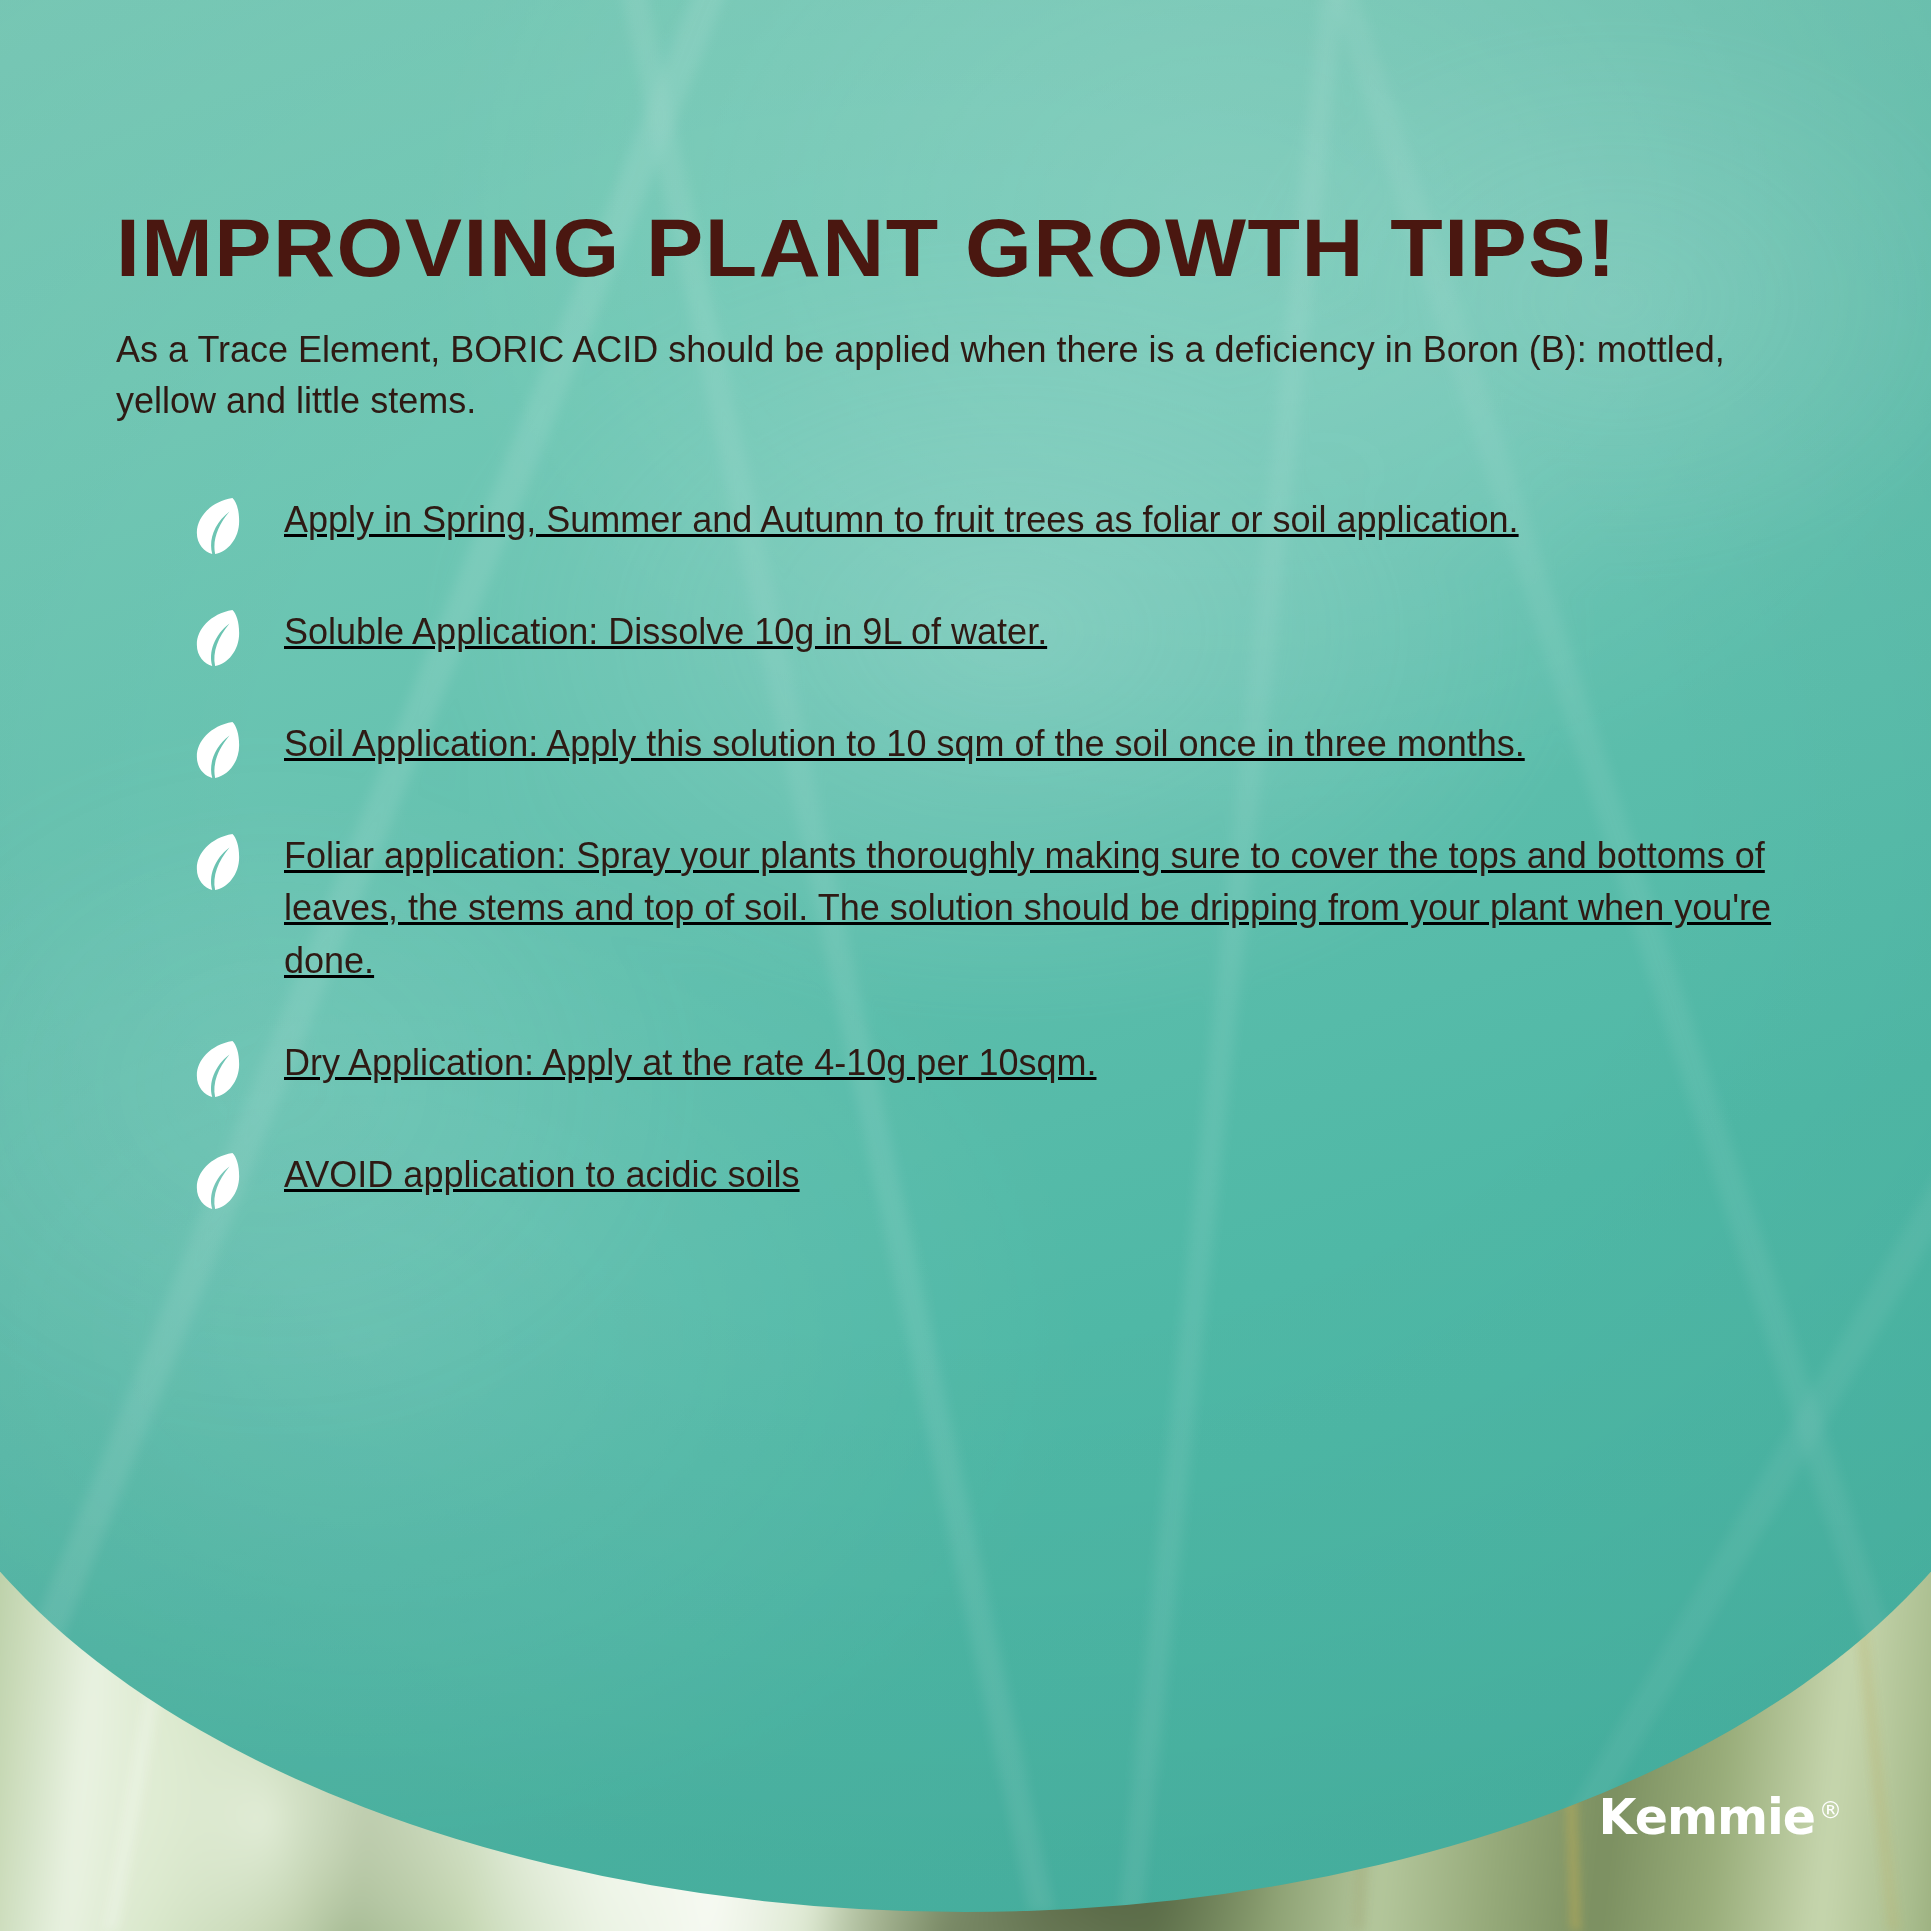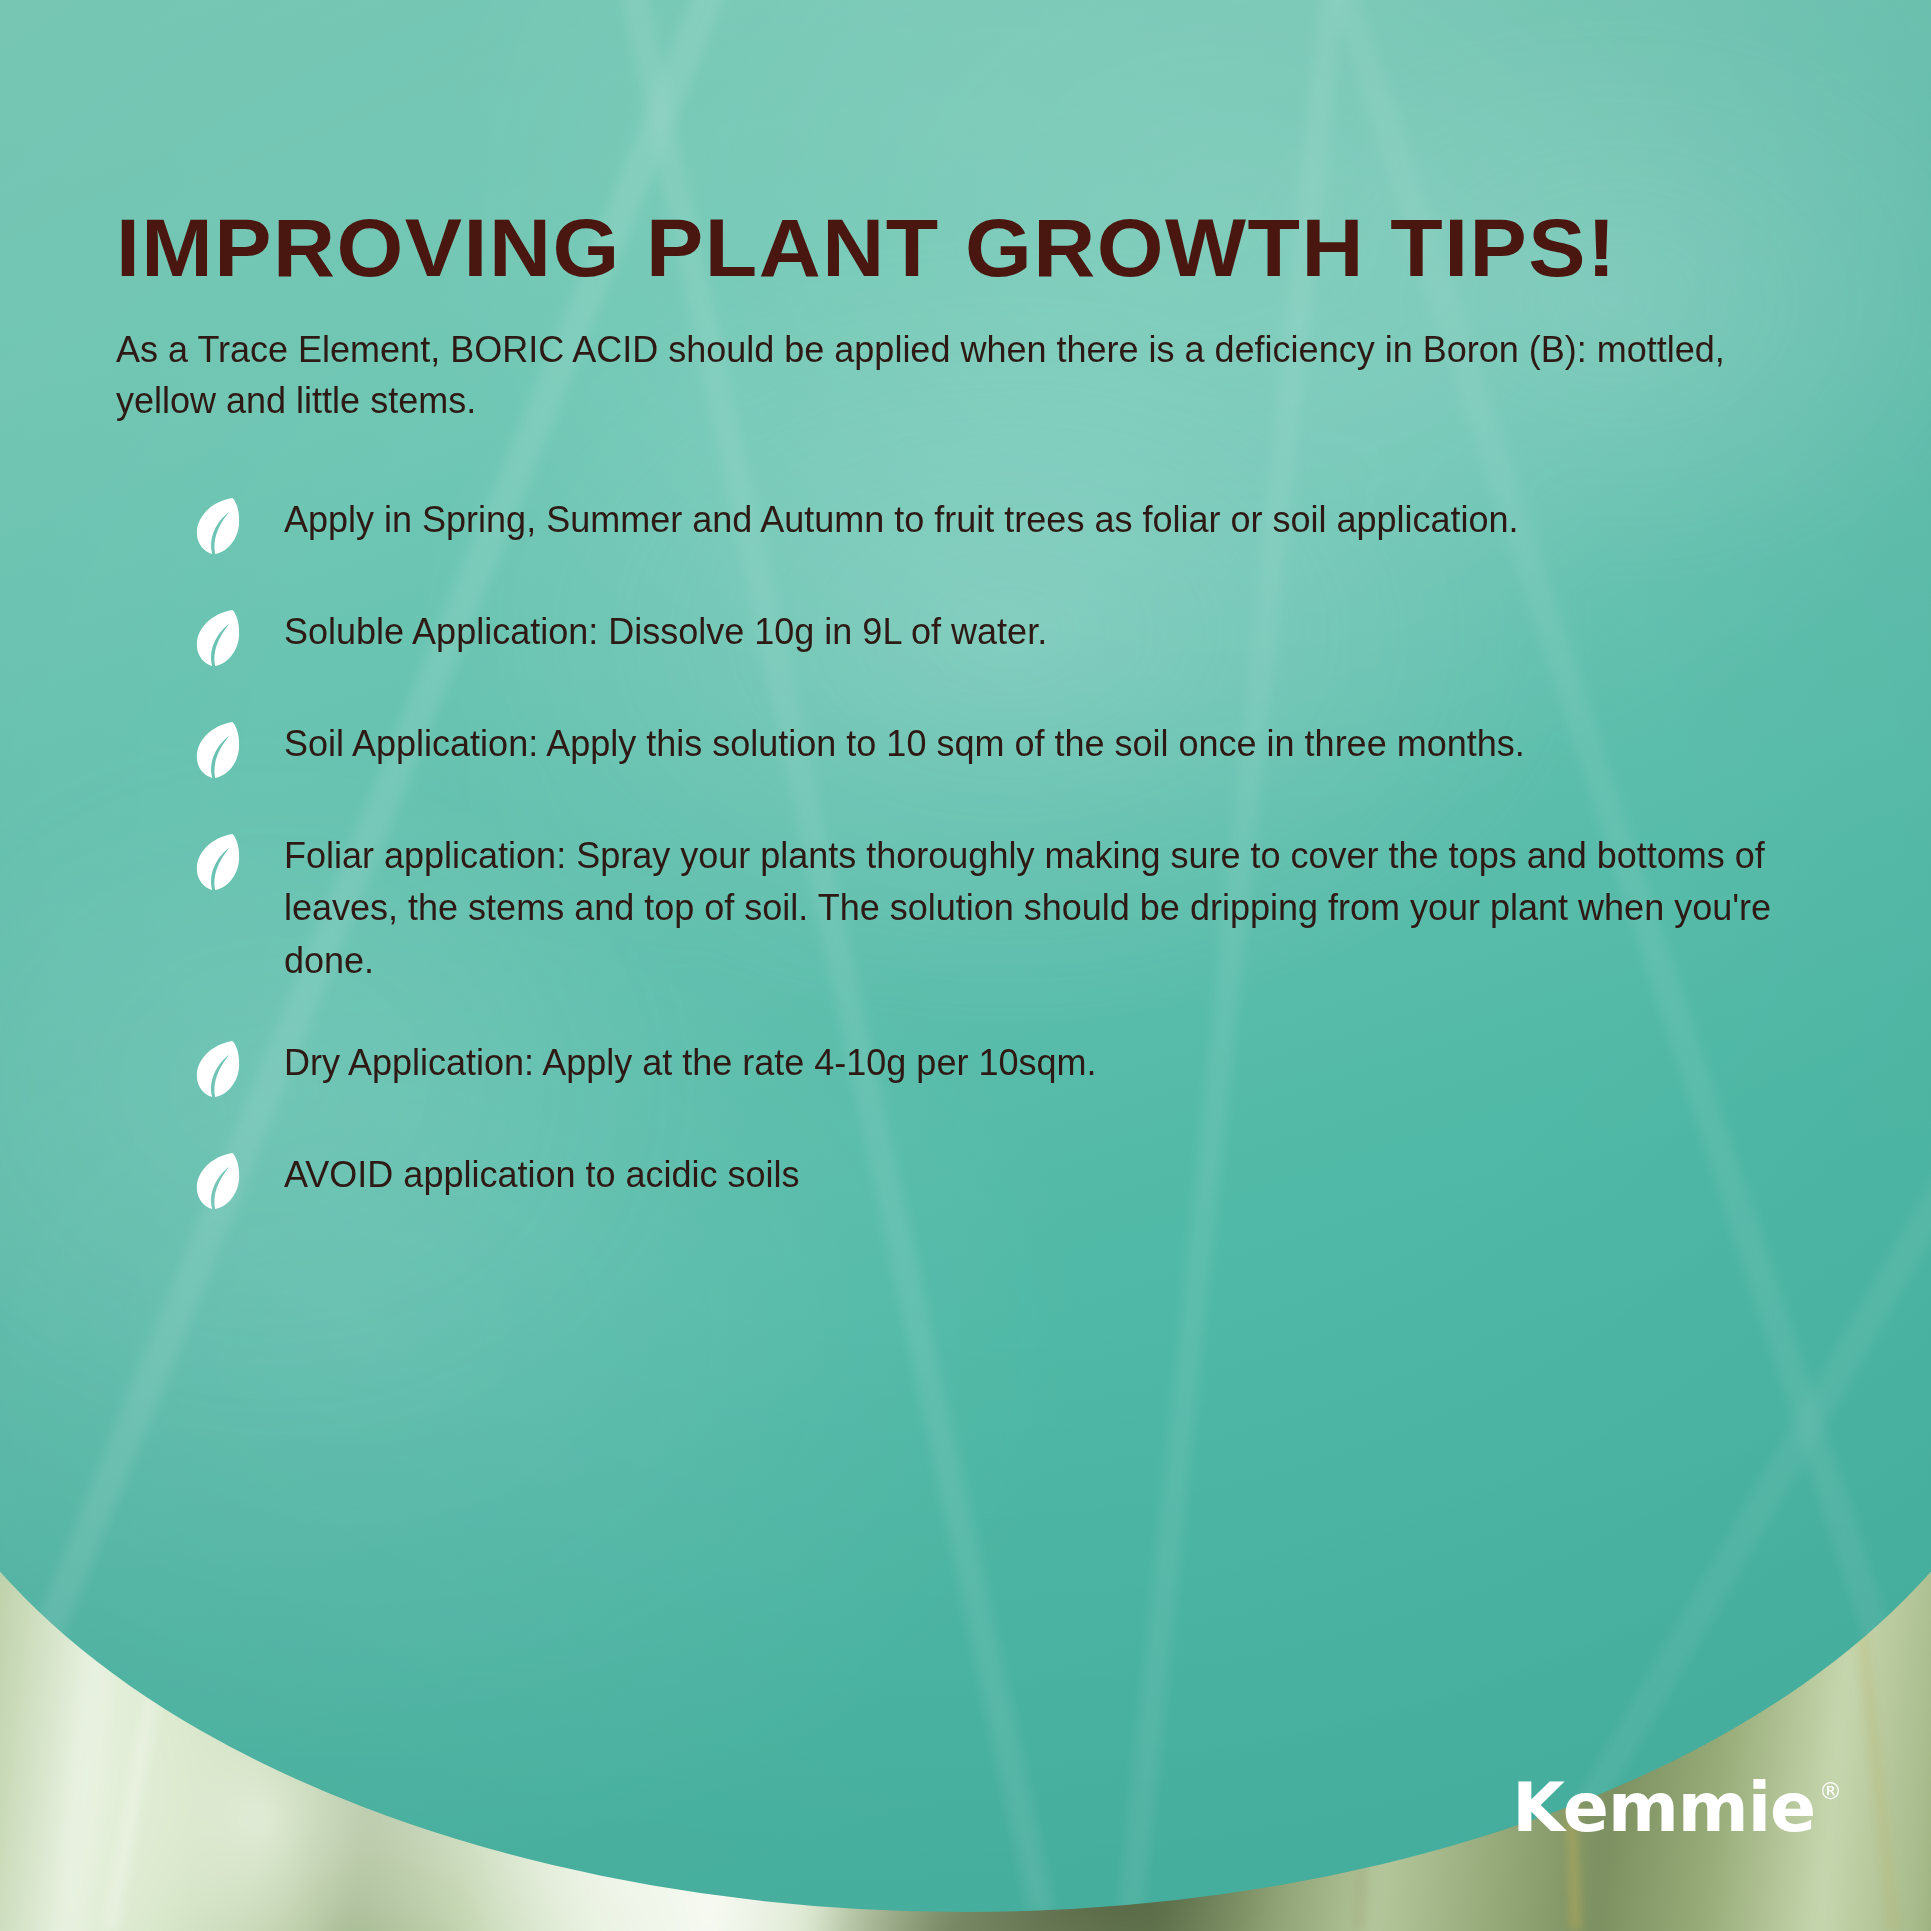--- a/index.html
+++ b/index.html
@@ -120,20 +120,21 @@
   .tips {
     position: absolute;
     left: 193px;
     top: 494px;
     width: 1680px;
   }
   .tip {
     display: flex;
     align-items: flex-start;
     margin-bottom: 50px;
+    text-decoration: underline;
   }
   .tip:last-child { margin-bottom: 0; }
   .leaf-icon {
     flex: 0 0 auto;
     width: 50px;
     height: 60px;
     margin-right: 41px;
     margin-top: 1.9px;
   }
   .tip-text {
@@ -148,21 +149,21 @@
     position: absolute;
     right: 89px;
     bottom: 89px;
     display: flex;
     align-items: flex-start;
     color: #ffffff;
   }
   .logo-word {
     font-family: "DejaVu Sans", sans-serif;
     font-weight: bold;
-    font-size: 68px;
+    font-size: 49px;
     letter-spacing: -1px;
     line-height: 1;
   }
   .logo-reg {
     font-family: "DejaVu Sans", sans-serif;
     font-size: 23px;
     line-height: 1;
     margin-top: 5.8px;
     margin-left: 3.9px;
   }

